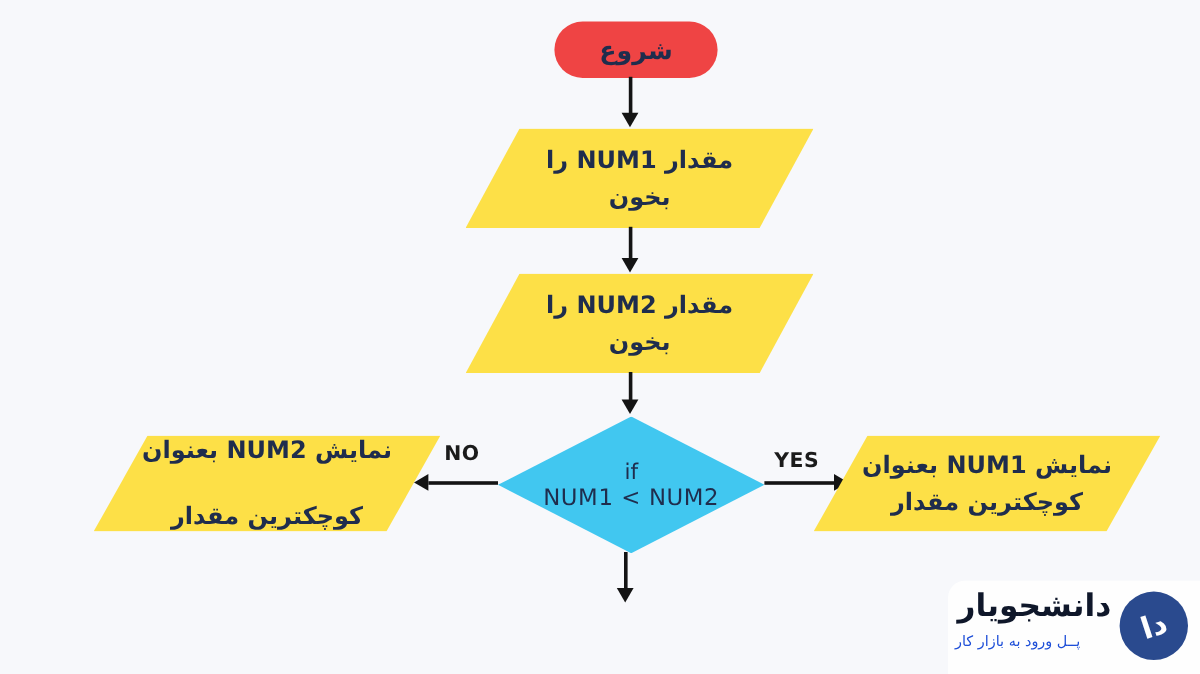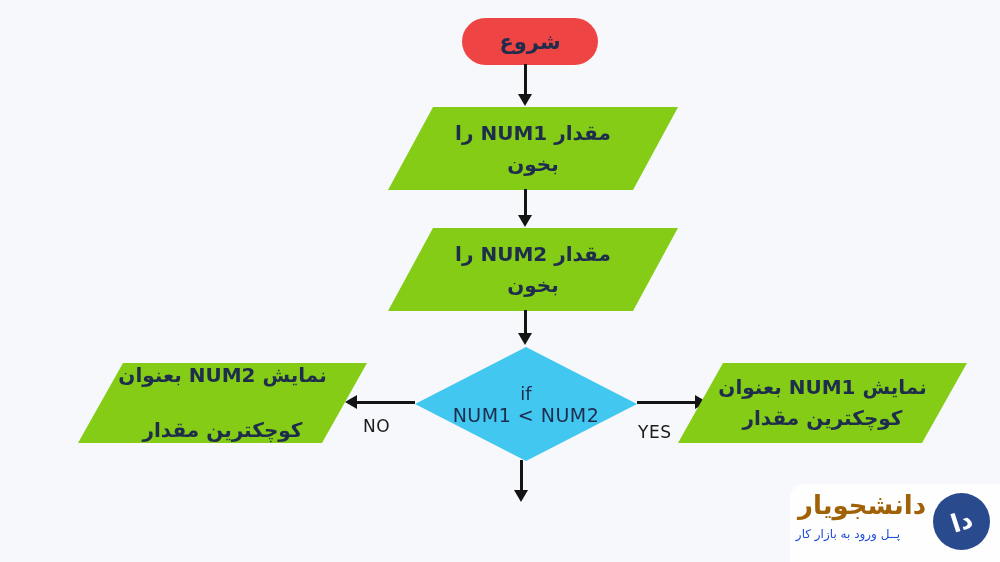--- a/index.html
+++ b/index.html
@@ -13,41 +13,41 @@
     color:#1F2D4D;
     margin:0 auto;
   }
   .node { position:absolute; display:flex; flex-direction:column; align-items:center; justify-content:center; text-align:center; }
   .terminal {
     background:#ef4444;
     border-radius:24px;
     font-size:21px; font-weight:700;
   }
   .io {
-    background:#84cc16;
+    background:#fde047;
     font-size:20px; font-weight:600; line-height:1.55;
   }
   .io.skew-sm { clip-path: polygon(45px 0, 100% 0, calc(100% - 45px) 100%, 0 100%); }
   .decision {
     background:#41C7F0;
     clip-path: polygon(50% 0, 100% 50%, 50% 100%, 0 50%);
     font-weight:500;
   }
   .decision .if-line { font-size:18px; }
   .decision .cond-line { font-size:19px; letter-spacing:0.5px; }
   .vline { position:absolute; width:3px; background:#141414; }
   .hline { position:absolute; height:3px; background:#141414; }
   .ah { position:absolute; width:0; height:0; }
   .ah-down { border-left:7px solid transparent; border-right:7px solid transparent; border-top:12px solid #141414; }
   .ah-left { border-top:7px solid transparent; border-bottom:7px solid transparent; border-right:12px solid #141414; }
   .ah-right { border-top:7px solid transparent; border-bottom:7px solid transparent; border-left:12px solid #141414; }
   .branch-label {
     position:absolute;
-    font-size:17px; font-weight:400; letter-spacing:0.5px;
-    color:#1b1b1b; text-align:left;margin-top:48px;
+    font-size:17px; font-weight:700; letter-spacing:0.5px;
+    color:#1b1b1b; text-align:center;
   }
   
   #start     { left:462px; top:18px;  width:136px; height:47px; }
   #a1-line   { left:524px; top:64px;  height:31px; }
   #a1-head   { left:518px; top:94px; }
   #p1        { left:388px; top:107px; width:290px; height:83px; }
   #a2-line   { left:524px; top:189px; height:27px; }
   #a2-head   { left:518px; top:215px; }
   #p2        { left:388px; top:228px; width:290px; height:83px; }
   #a3-line   { left:524px; top:310px; height:24px; }
@@ -71,21 +71,21 @@
   }
   #brand-circle {
     position:absolute; right:10px; top:9px; width:57px; height:57px;
     background:#2A4A8E; border-radius:50%;
     display:flex; align-items:center; justify-content:center;
     color:#FEFEFE; font-size:25px; font-weight:700;
   }
   #brand-circle span { transform:rotate(-18deg); display:block; }
   #brand-wordmark {
     position:absolute; right:74px; top:6px; width:120px;
-    font-size:26px; font-weight:700; color:#a16207;
+    font-size:26px; font-weight:700; color:#0f172a;
     text-align:center; white-space:nowrap;
   }
   #brand-tagline {
     position:absolute; right:92px; top:43px; width:120px;
     font-size:12px; color:#1d4ed8;
     text-align:center; white-space:nowrap;
   }
 </style>
 </head>
 <body>

